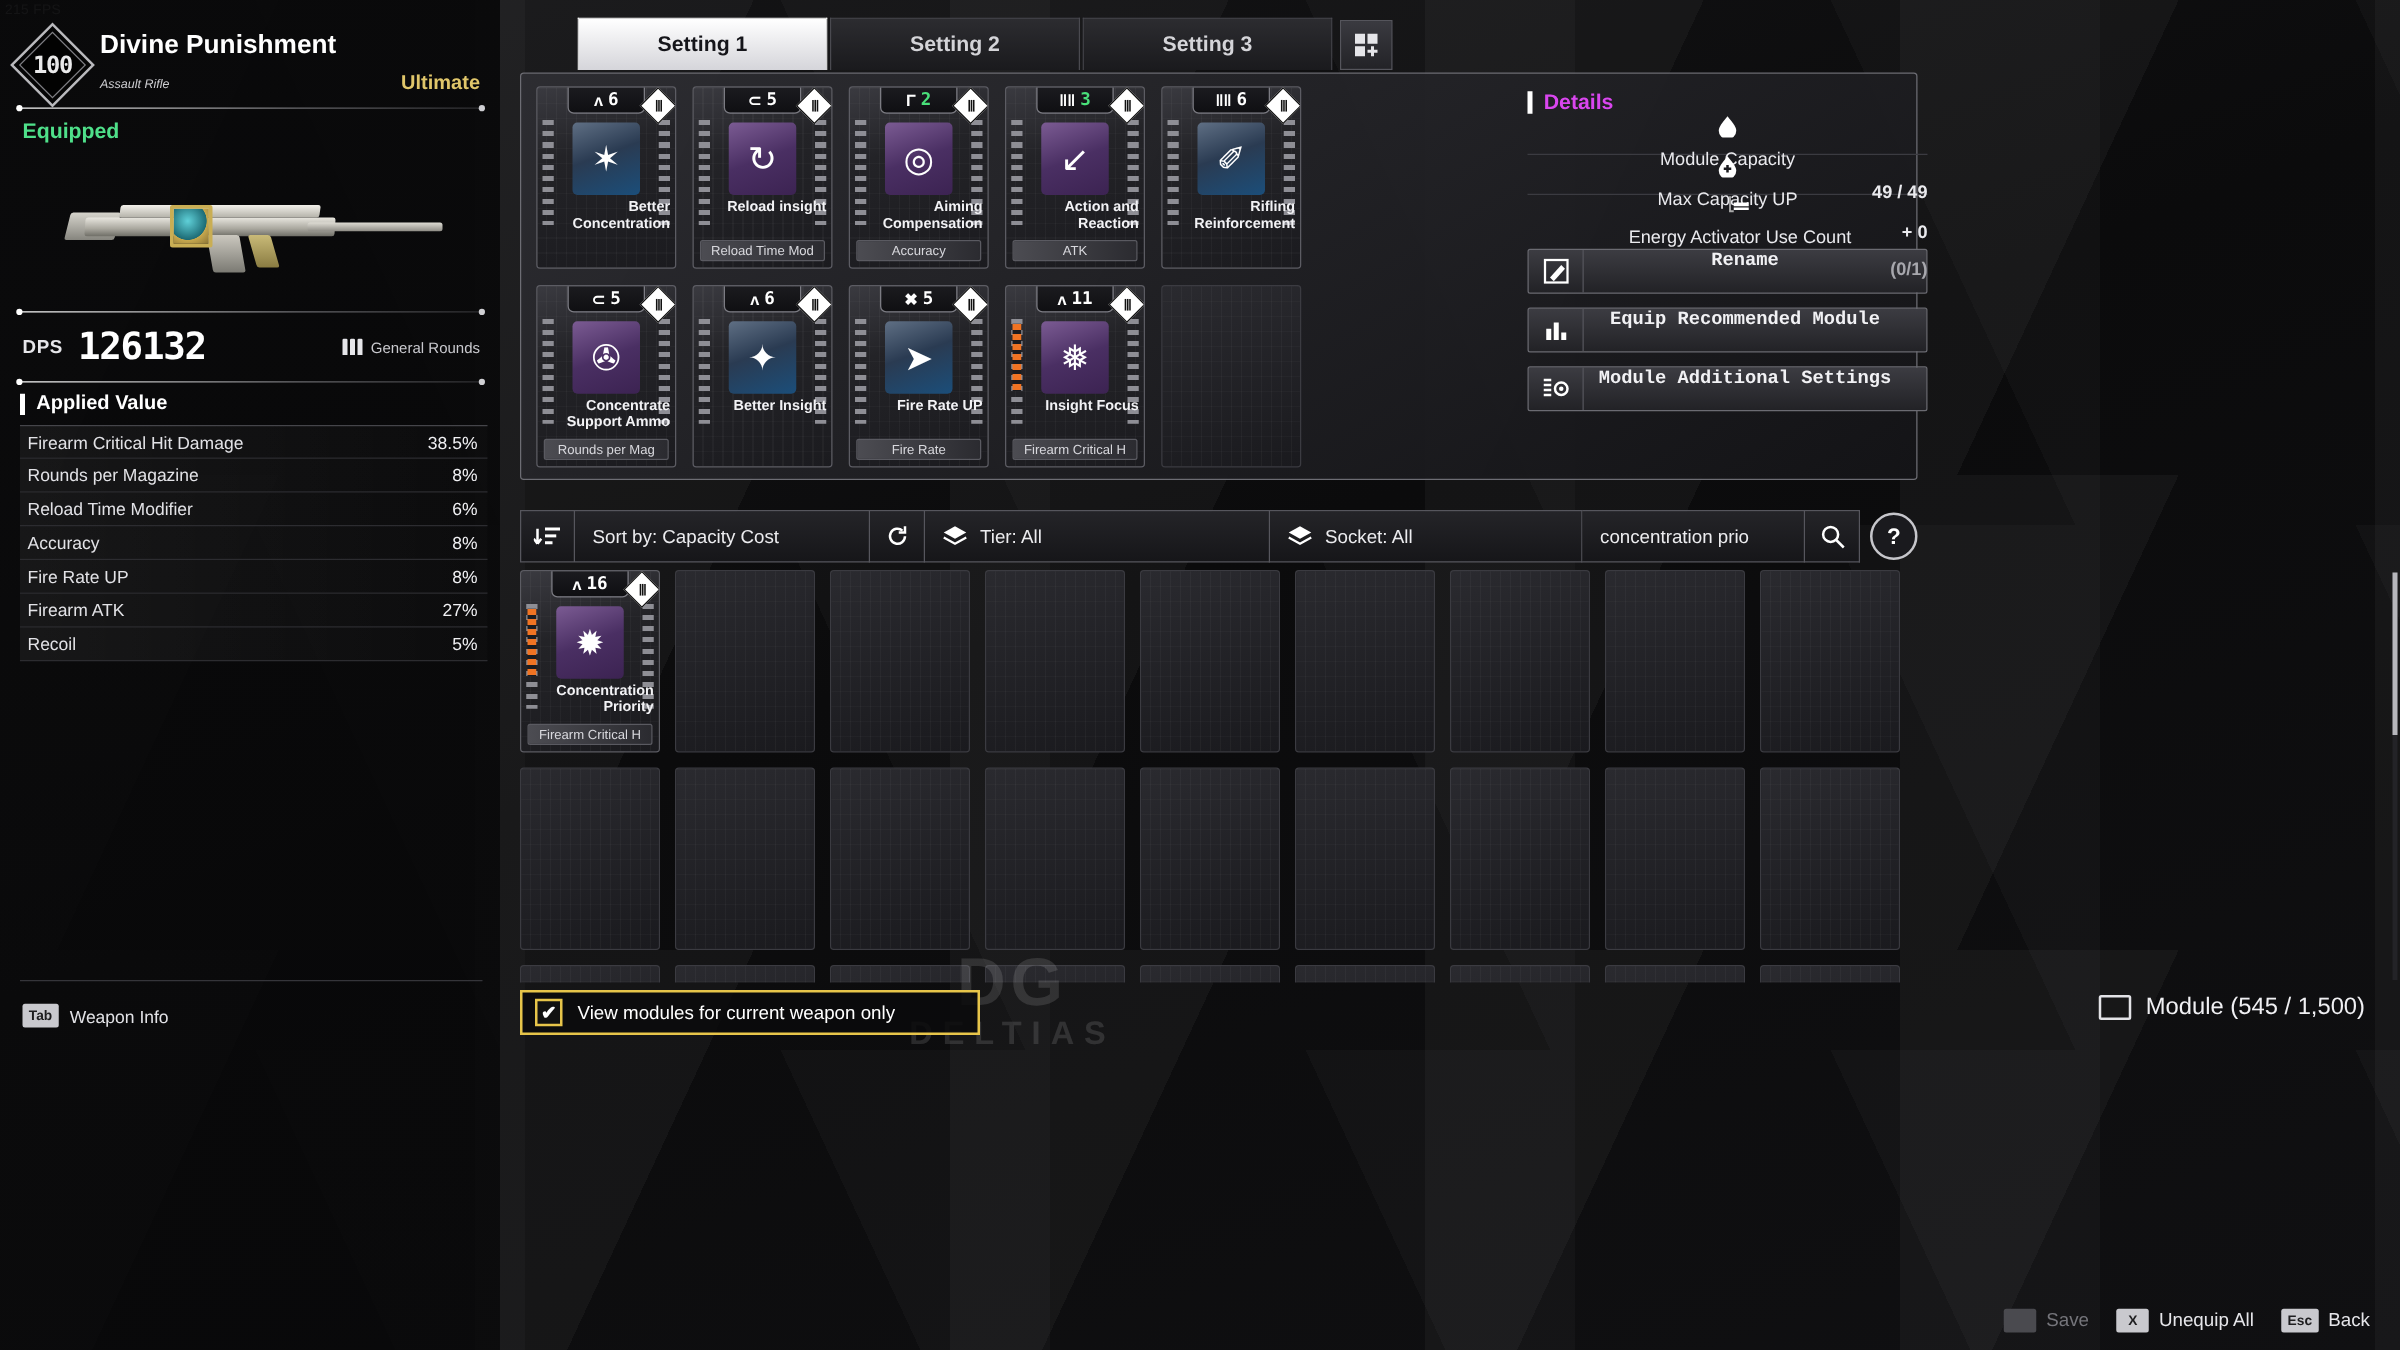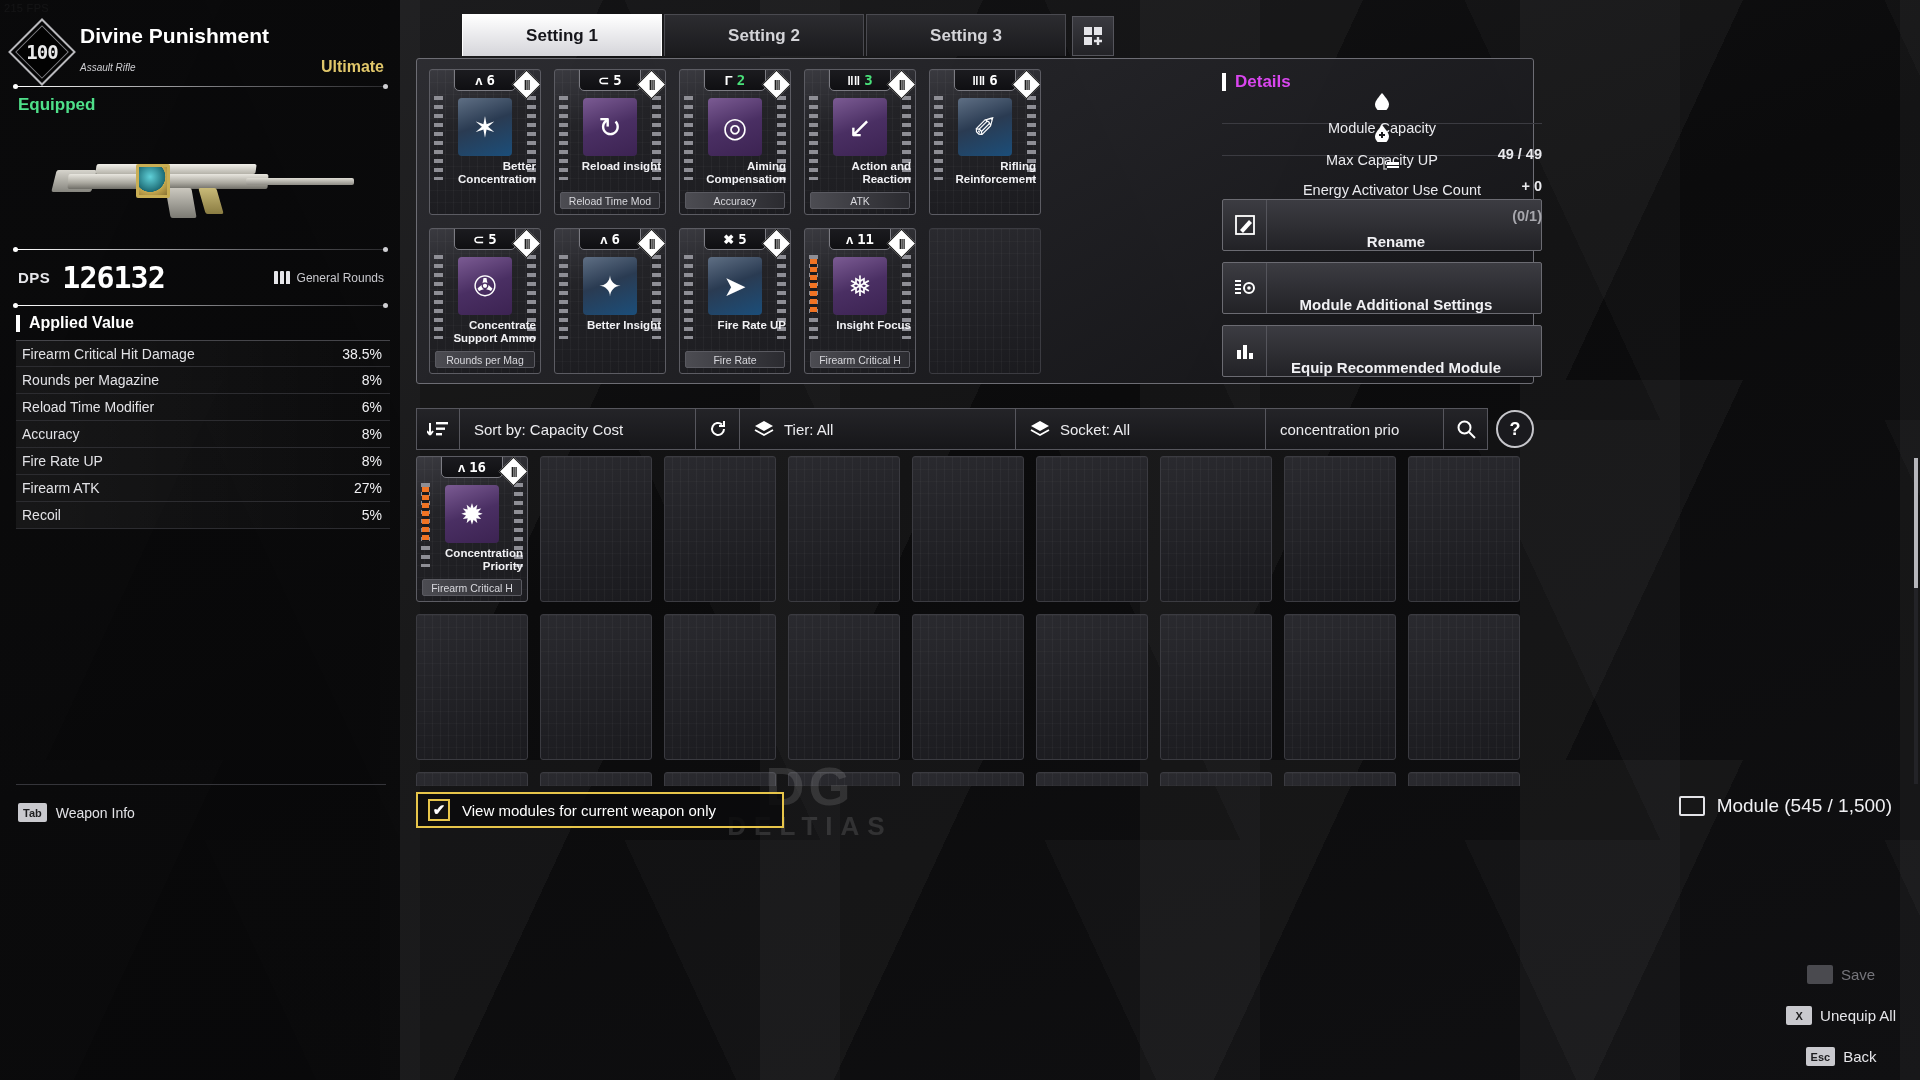--- a/index.html
+++ b/index.html
@@ -142,22 +142,22 @@
   .details{position:absolute;left:1222px;top:72px;width:320px;}
   .det-title{display:flex;align-items:center;gap:9px;font-size:17px;font-weight:700;color:#d946ef;}
   .det-title::before{content:"";width:4px;height:18px;background:#fff;}
   .det-row{display:flex;align-items:center;gap:10px;height:32px;font-size:14.5px;color:#eaeaee;
     border-bottom:1px solid #3b3b41;flex-direction:column;}
   .det-row .val{margin-left:auto;font-weight:600;}
   .det-row .val.dim{color:#a7a7ad;}
   .det-row.sub{padding-left:20px;border-bottom:none;}
   .dico{width:18px;height:18px;display:flex;align-items:center;justify-content:center;font-size:14px;color:#fff;}
 
-  .dbtn{margin-top:11px;height:52px;display:flex;align-items:flex-end;
-    background:linear-gradient(180deg,#3c3c42,#222226);border:1px solid #6b6b72;border-radius:2px;}
+  .dbtn{margin-top:11px;height:36px;display:flex;align-items:flex-start;
+    background:linear-gradient(180deg,#3c3c42,#222226);border:1px solid #6b6b72;border-radius:2px;font-family:Liberation Mono, monospace;}
   .dbtn .bi{width:44px;display:flex;align-items:center;justify-content:center;font-size:17px;color:#fff;
     border-right:1px solid #55555c;height:100%;}
   .dbtn .bl{flex:1;text-align:center;font-size:15px;font-weight:600;color:#f1f1f4;padding-right:16px;}
 
   
   .filters{position:absolute;left:416px;top:408px;width:1118px;height:42px;display:flex;align-items:stretch;}
   .fseg{display:flex;align-items:center;gap:10px;padding:0 14px;font-size:15px;color:#ececef;
     background:linear-gradient(180deg,#242428,#161619);border:1px solid #56565d;border-left:none;}
   .fseg:first-child{border-left:1px solid #56565d;}
   .fseg.icon{width:44px;justify-content:center;padding:0;}
@@ -182,21 +182,21 @@
     display:flex;align-items:center;gap:12px;padding:0 10px;
     border:2px solid #e7c54a;background:rgba(10,10,12,.85);}
   .chk{width:22px;height:22px;border:2px solid #e7c54a;display:flex;align-items:center;
     justify-content:center;color:#e7c54a;font-size:16px;font-weight:700;background:#111;}
   .viewonly span{font-size:15px;color:#fff;}
 
   .modcount{position:absolute;right:28px;top:795px;display:flex;align-items:center;gap:12px;
     font-size:19px;color:#f0f0f3;}
   .modcount .box{width:26px;height:20px;border:2px solid #e3e3e7;border-radius:2px;}
 
-  .footer{position:absolute;right:24px;bottom:14px;display:flex;align-items:center;gap:22px;font-size:15px;flex-direction:column;}
+  .footer{position:absolute;right:24px;bottom:14px;display:flex;align-items:center;gap:22px;font-size:15px;}
   .fitem{display:flex;align-items:center;gap:8px;color:#e6e6ea;}
   .fitem.dis{color:#75757b;}
   .fitem .key{background:#c9c9ce;}
   .fitem.dis .key{background:#4a4a4f;color:#222;}
 </style>
 </head>
 <body>
 
 <div class="bg-tex"></div>
 <div class="fps">215 FPS</div>
@@ -476,44 +476,44 @@
     </div>
   <div id="det-btns">
       <div class="dbtn">
         <span class="bi">
           <svg width="22" height="22" viewBox="0 0 22 22">
             <rect x="2" y="2" width="18" height="18" stroke="#fff" stroke-width="1.8" fill="none"></rect>
             <path d="M6 16 L15 6 L18 9 L9 19 Z" fill="#fff"></path>
           </svg>
         </span>
         <span class="bl">Rename</span>
+      </div>
+      <div class="dbtn">
+        <span class="bi">
+          <svg width="22" height="20" viewBox="0 0 22 20">
+            <rect x="3" y="9" width="4" height="9" fill="#fff"></rect>
+            <rect x="9" y="4" width="4" height="14" fill="#fff"></rect>
+            <rect x="15" y="12" width="4" height="6" fill="#fff"></rect>
+          </svg>
+        </span>
+        <span class="bl">Equip Recommended Module</span>
       </div>
       <div class="dbtn">
         <span class="bi">
           <svg width="24" height="22" viewBox="0 0 24 22">
             <circle cx="16" cy="11" r="5" stroke="#fff" stroke-width="2" fill="none"></circle>
             <circle cx="16" cy="11" r="1.8" fill="#fff"></circle>
             <rect x="2" y="3" width="6" height="2" fill="#fff"></rect>
             <rect x="2" y="7" width="6" height="2" fill="#fff"></rect>
             <rect x="2" y="11" width="6" height="2" fill="#fff"></rect>
             <rect x="2" y="15" width="6" height="2" fill="#fff"></rect>
           </svg>
         </span>
         <span class="bl">Module Additional Settings</span>
       </div>
-      <div class="dbtn">
-        <span class="bi">
-          <svg width="22" height="20" viewBox="0 0 22 20">
-            <rect x="3" y="9" width="4" height="9" fill="#fff"></rect>
-            <rect x="9" y="4" width="4" height="14" fill="#fff"></rect>
-            <rect x="15" y="12" width="4" height="6" fill="#fff"></rect>
-          </svg>
-        </span>
-        <span class="bl">Equip Recommended Module</span>
-      </div>
     </div>
 </div>
 
 <div class="filters">
   <div class="fseg icon">
     <svg width="22" height="20" viewBox="0 0 22 20">
       <path d="M3 4 L3 16 M3 16 L0 12 M3 16 L6 12" stroke="#fff" stroke-width="2" fill="none"></path>
       <rect x="9" y="3" width="12" height="2.4" fill="#fff"></rect>
       <rect x="9" y="8.5" width="9" height="2.4" fill="#fff"></rect>
       <rect x="9" y="14" width="6" height="2.4" fill="#fff"></rect>

